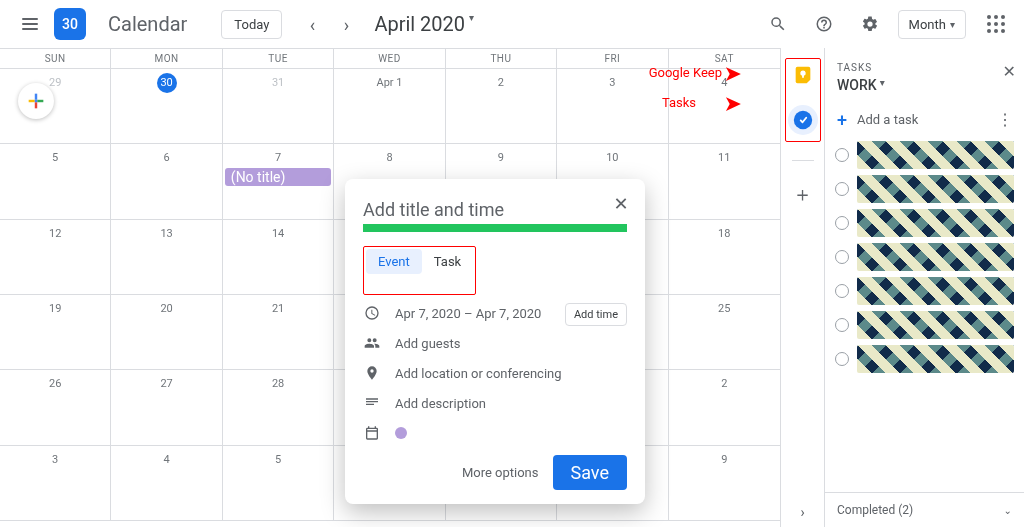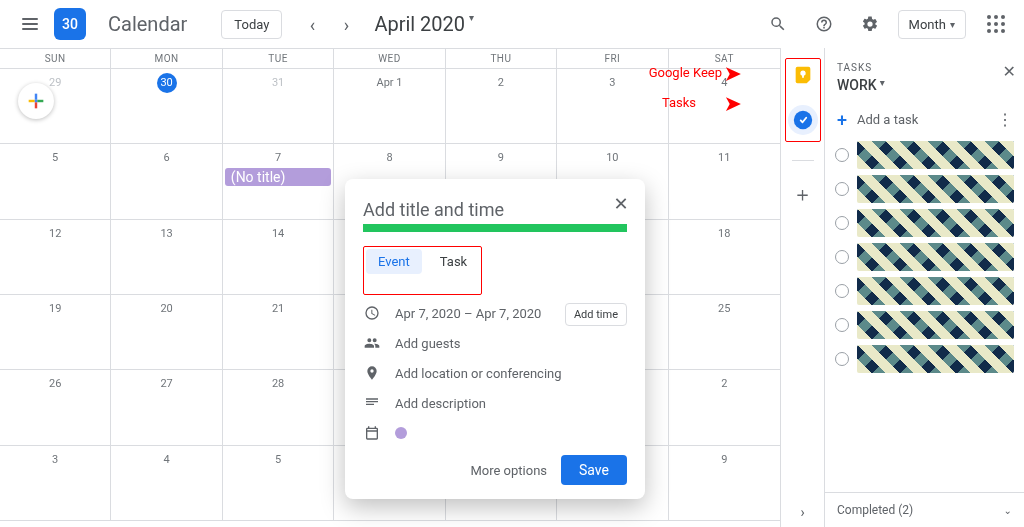--- a/index.html
+++ b/index.html
@@ -36,31 +36,31 @@
   .cell.today .dn{background:#1a73e8;color:#fff}
   .cell.out .dn{color:#bdc1c6}
   .create-fab{position:absolute;left:18px;top:34px;width:36px;height:36px;border-radius:50%;background:#fff;box-shadow:0 1px 4px rgba(0,0,0,.25);display:flex;align-items:center;justify-content:center;cursor:pointer}
   .create-fab svg{width:22px;height:22px}
   .chip{position:absolute;left:2px;right:2px;top:24px;background:#b39ddb;color:#fff;font-size:14px;border-radius:3px;padding:1px 6px;text-align:left;overflow:hidden}
   
   .popover{position:absolute;left:345px;top:130px;width:300px;background:#fff;border-radius:8px;box-shadow:0 8px 24px rgba(0,0,0,.25);padding:16px 18px 14px 18px;z-index:50}
   .pop-close{position:absolute;right:10px;top:10px;width:28px;height:28px;display:flex;align-items:center;justify-content:center;color:#5f6368;cursor:pointer;border-radius:50%;font-size:18px}
   .title-input{width:100%;border:none;border-bottom:8px solid #22c55e;font-size:18px;padding:4px 0;outline:none;color:#3c4043;margin-bottom:14px}
   .title-input::placeholder{color:#5f6368}
-  .chipset{display:flex;gap:6px;margin-bottom:18px}
+  .chipset{display:flex;margin-bottom:18px}
   .chipbtn{border:none;background:transparent;padding:5px 12px;border-radius:4px;font-size:13px;cursor:pointer;color:#3c4043}
   .chipbtn.active{background:#e8f0fe;color:#1a73e8}
   .prow{display:flex;align-items:center;gap:14px;font-size:13px;color:#5f6368;margin-bottom:14px;position:relative}
   .prow .ic{width:18px;color:#5f6368;display:flex;justify-content:center;flex-shrink:0}
   .prow .ic svg{width:16px;height:16px;fill:#5f6368}
   .addtime{position:absolute;right:0;top:-2px;border:1px solid #dadce0;border-radius:4px;font-size:11px;padding:4px 8px;background:#fff;cursor:pointer;color:#3c4043}
   .cal-dot{width:12px;height:12px;border-radius:50%;background:#b39ddb;display:inline-block}
   .pop-foot{display:flex;justify-content:flex-end;gap:14px;align-items:center;margin-top:6px}
   .pop-foot .more{font-size:13px;color:#5f6368;cursor:pointer}
-  .pop-foot .save{background:#1a73e8;color:#fff;border:none;border-radius:4px;padding:7px 18px;font-size:14px;cursor:pointer}
+  .pop-foot .save{background:#1a73e8;color:#fff;border:none;border-radius:4px;padding:7px 18px;font-size:18px;cursor:pointer}
   
   .rail-btn{width:30px;height:30px;border-radius:50%;display:flex;align-items:center;justify-content:center;cursor:pointer}
   .rail-btn svg{width:22px;height:22px}
   .rail-plus{color:#5f6368;font-size:20px}
   .annot-label{position:absolute;color:red;font-size:13px;white-space:nowrap}
   .arrow-r{color:red;font-size:22px}
   
   .tp-head{padding:8px 12px;position:relative}
   .tp-head small{font-size:10px;letter-spacing:1px;color:#5f6368}
   .tp-head .list{font-size:14px;font-weight:500;display:flex;align-items:flex-start;gap:3px;color:#3c4043;margin-top:2px}

